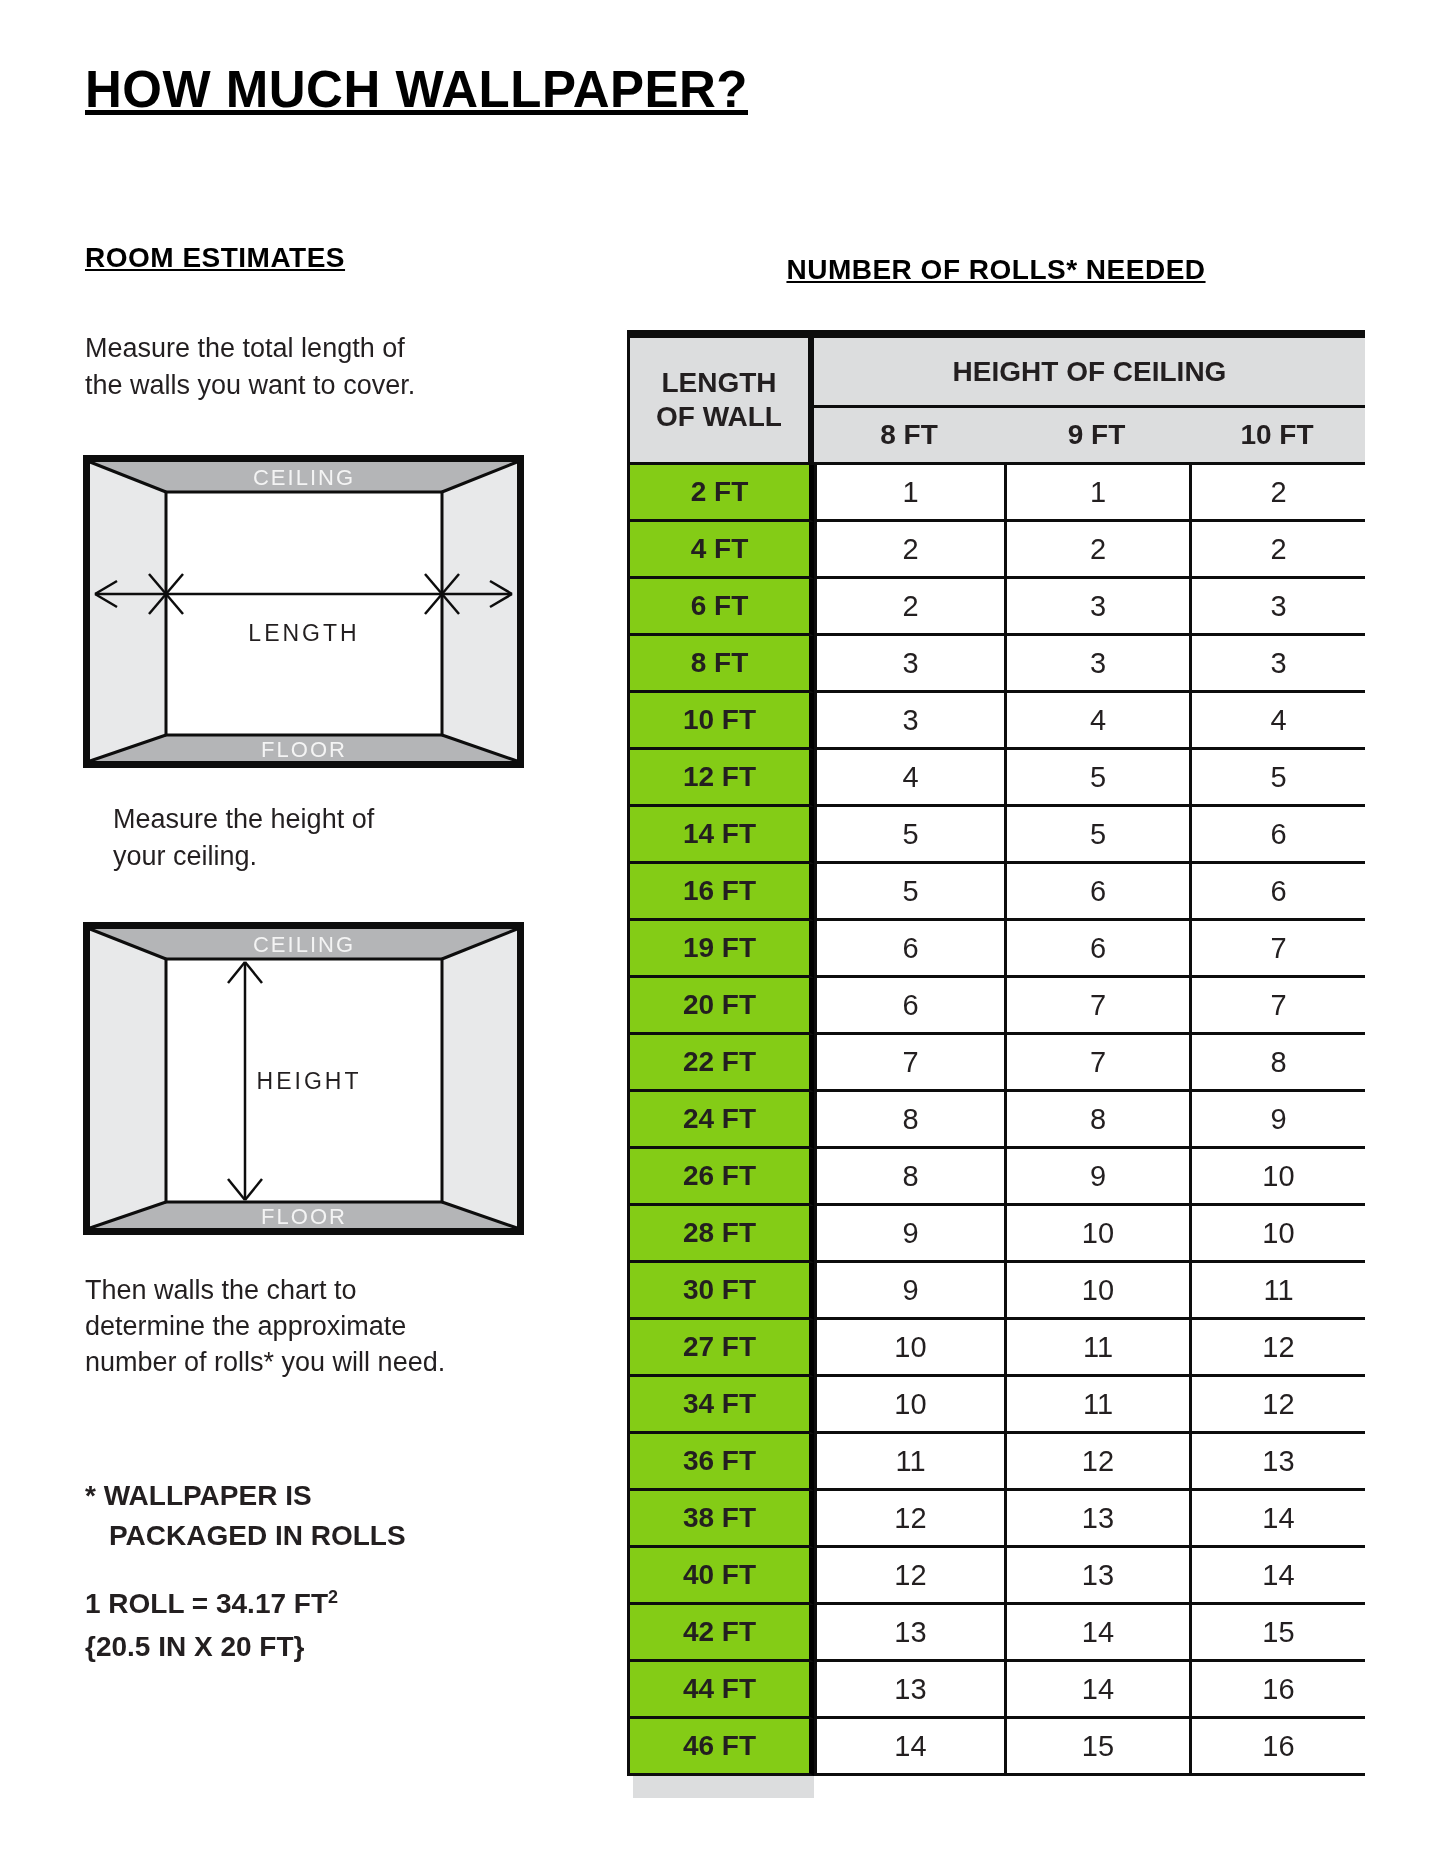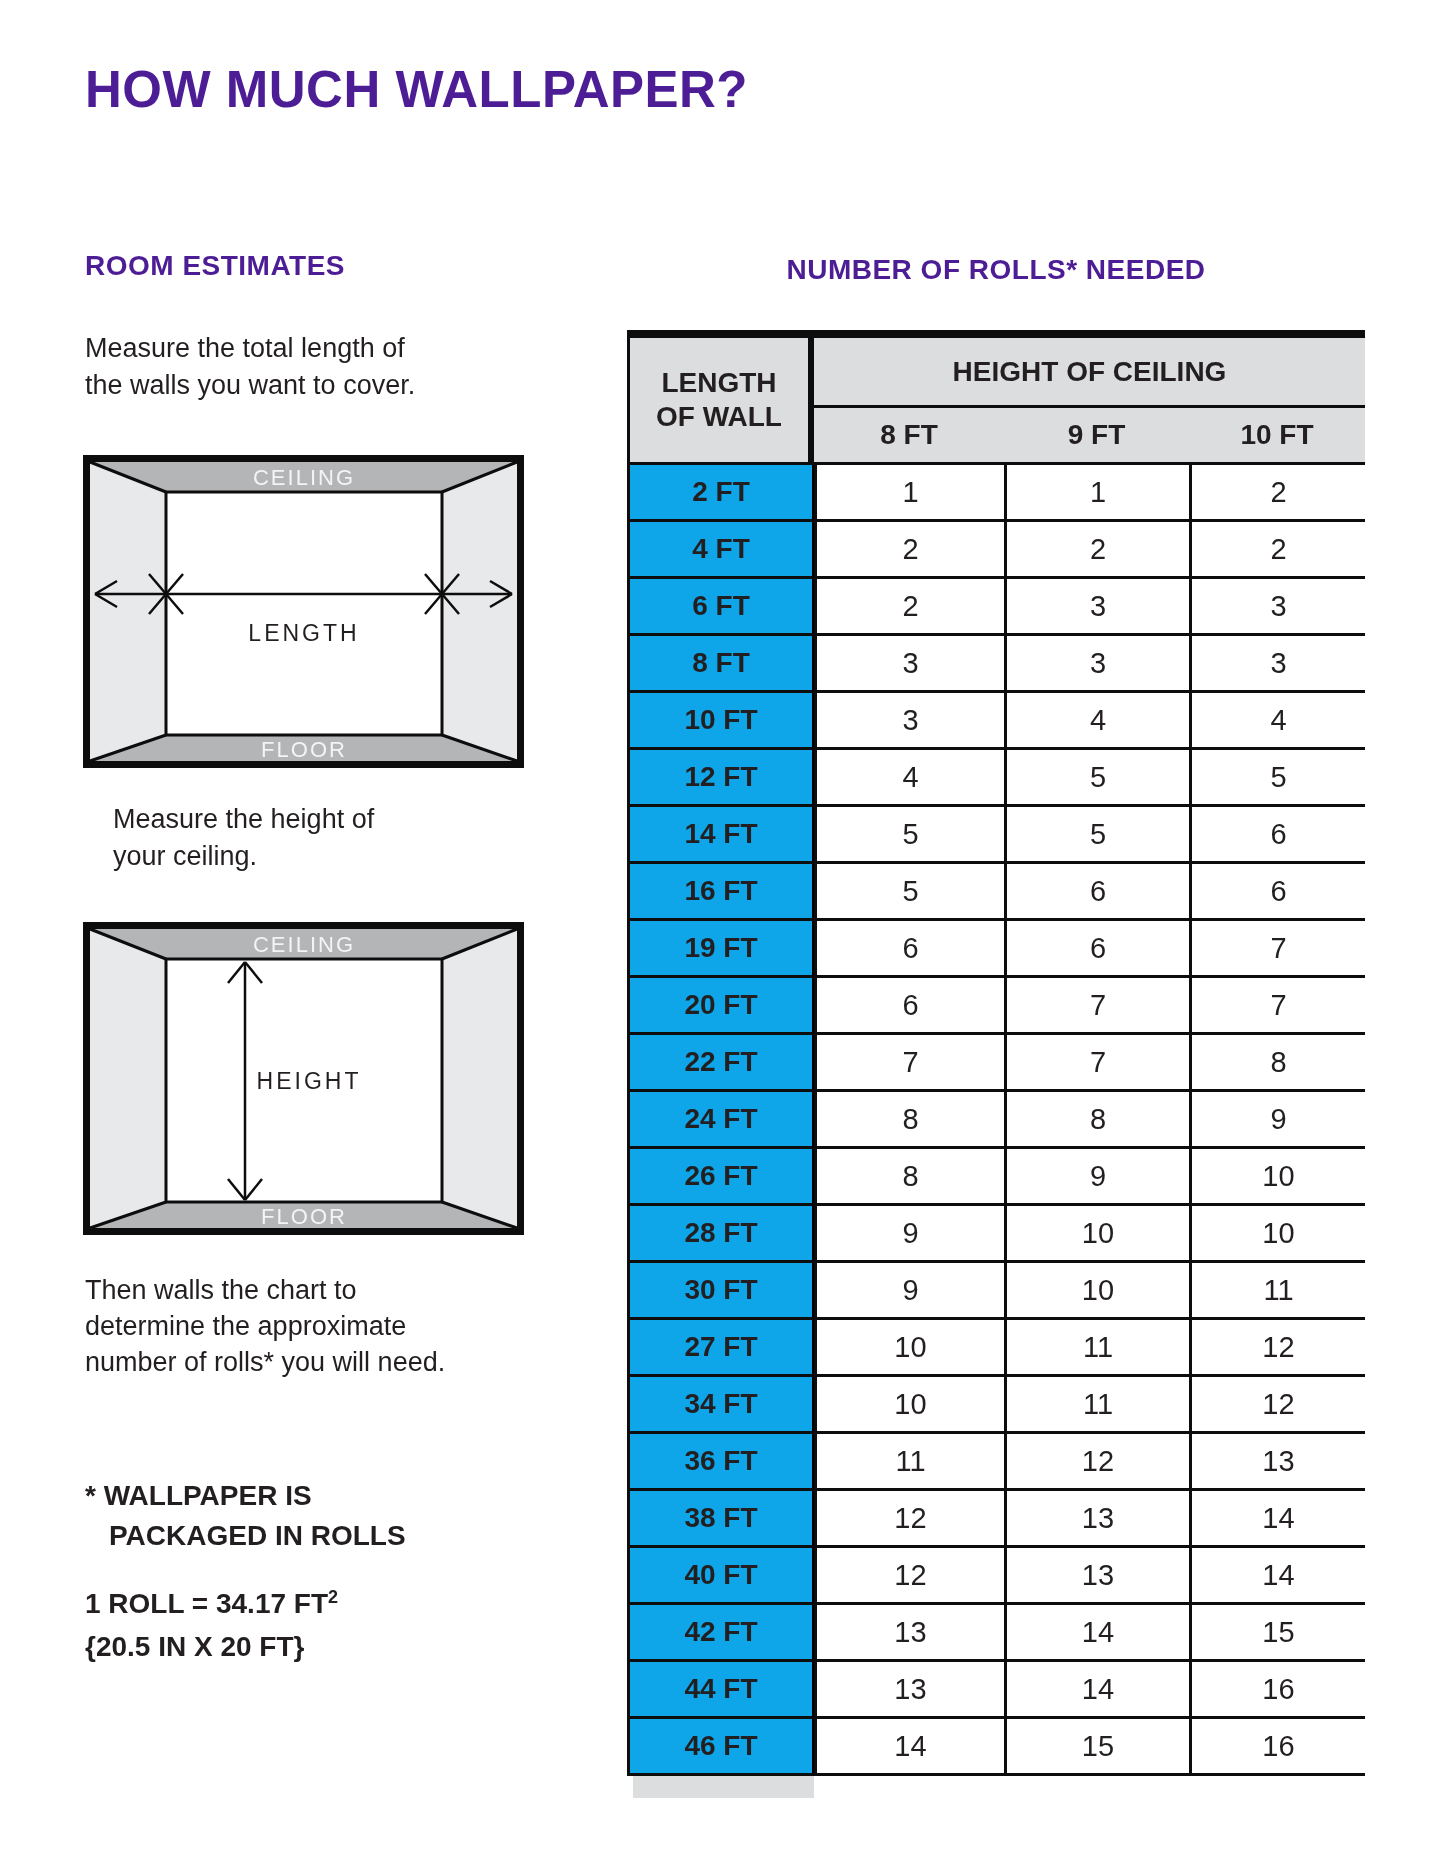--- a/index.html
+++ b/index.html
@@ -1,26 +1,26 @@
 <!DOCTYPE html>
 <html><head>
 <meta charset="utf-8">
 <style>
   * { margin:0; padding:0; box-sizing:border-box; }
   html,body { background:#ffffff; }
   body { font-family:"Liberation Sans","DejaVu Sans",sans-serif; color:#231f20; }
   .page { position:relative; width:1445px; height:1870px; background:#ffffff; overflow:hidden; }
 
-  .blue { color:#4c1d95; }
+  .blue { color:#000000;text-decoration:underline; }
   .abs { position:absolute; }
   .nowrap { white-space:nowrap; }
 
   .title { left:85px; top:60px; font-size:51px; font-weight:bold; letter-spacing:0.5px; }
   .section-head { font-size:28px; font-weight:bold; letter-spacing:0.5px; }
-  .room-estimates { left:85px; top:250px; }
+  .room-estimates { left:85px; top:242px; }
   .para { font-size:27px; line-height:37px; }
   .step1 { left:85px; top:330px; }
   .step2 { left:85px; top:801px;margin-left:28px; }
   .step3 { left:85px; top:1272px; }
   .footnote { left:85px; top:1476px; font-size:28px; font-weight:bold; line-height:40px; }
   .footnote .ind { padding-left:24px; }
   .rollspec { left:85px; top:1576px; font-size:28px; font-weight:bold; line-height:43px; }
   .rollspec sup { font-size:18px; vertical-align:super; }
 
   .diagram { position:absolute; width:441px; height:313px; }
@@ -40,21 +40,21 @@
     border-left:3px solid #0d0d0d;
     width:738px;
   }
   .cell { display:flex; align-items:center; justify-content:center; border-bottom:3px solid #0d0d0d; }
   .hdr { background:#dcddde; font-weight:bold; font-size:28px; }
   .lenwall { grid-column:1; grid-row:1 / span 2; border-right:6px solid #0d0d0d; flex-direction:column; line-height:34px; text-align:center; }
   .grouphdr { grid-column:2 / span 3; grid-row:1; }
   .sub8 { grid-column:2; grid-row:2; }
   .sub9 { grid-column:3; grid-row:2; }
   .sub10 { grid-column:4; grid-row:2; }
-  .lbl { background:#0ea5e9; font-weight:bold; font-size:28px; border-right:2px solid #000000; }
+  .lbl { background:#84cc16; font-weight:bold; font-size:28px; border-right:5px solid #000000; }
   .num { background:#ffffff; font-size:29px; font-weight:normal; }
   .tbl > .num:nth-child(4n+3), .tbl > .num:nth-child(4n+4) { border-left:3px solid #0d0d0d; }
   
   .tbl > .c3, .tbl > .c4 { border-left:3px solid #0d0d0d; }
   .gray-stub { position:absolute; left:3px; top:100%; width:181px; height:22px; background:#dcddde; }
 
   svg text { font-family:"Liberation Sans","DejaVu Sans",sans-serif; }
   .svg-room-label { fill:#f4f4f4; font-size:22px; letter-spacing:2px; }
   .svg-dim-label { fill:#231f20; font-size:23px; letter-spacing:3px; }
 </style>

